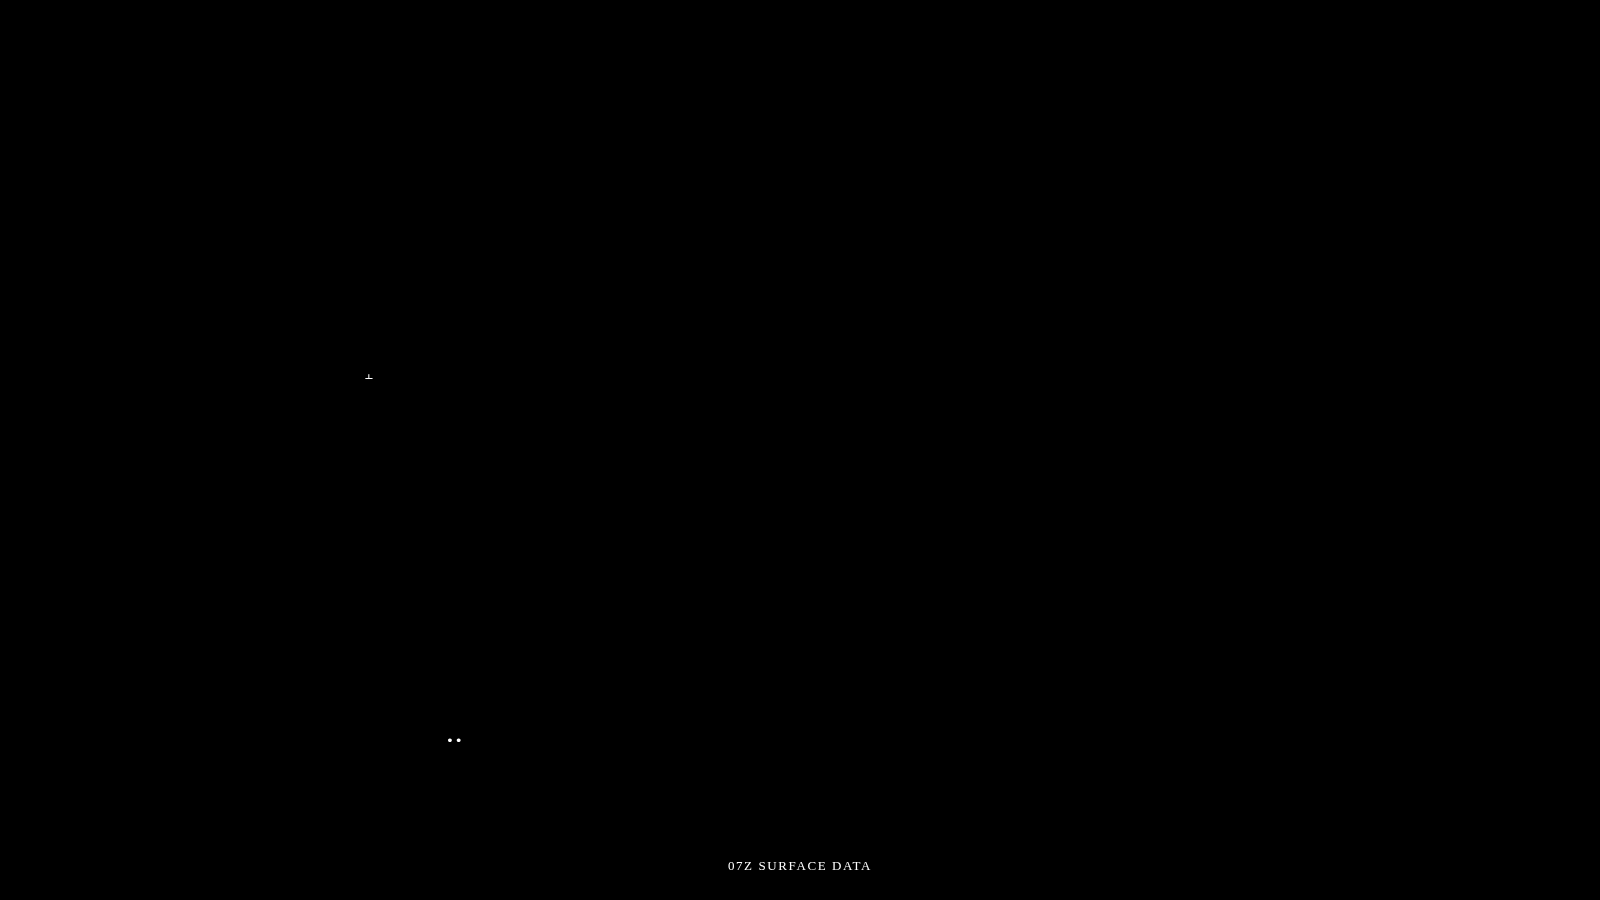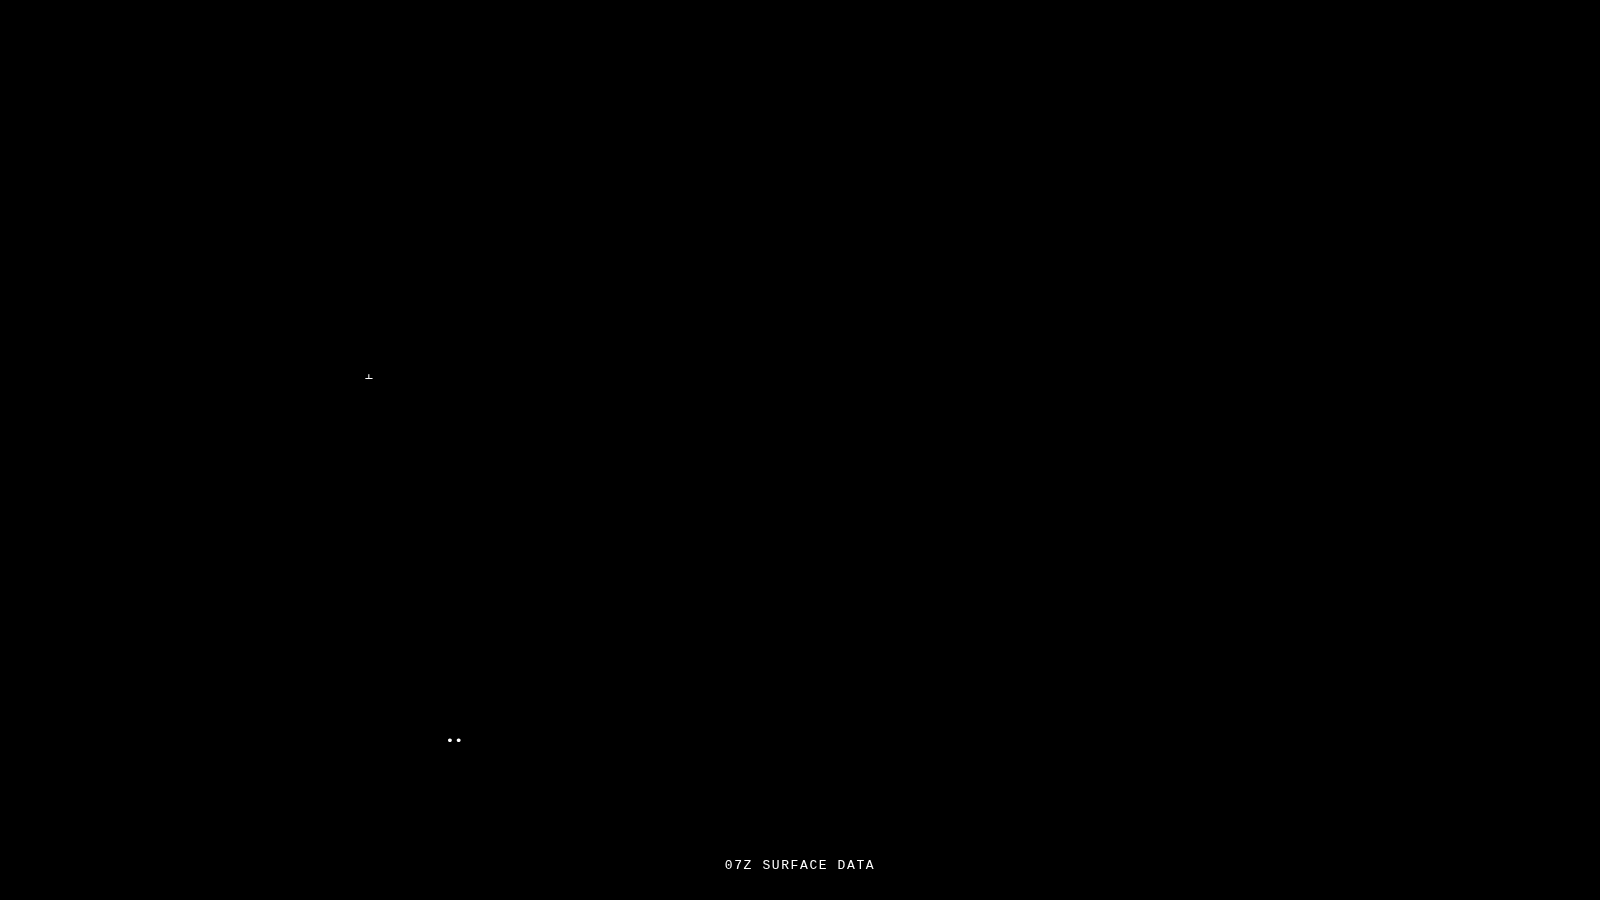--- a/index.html
+++ b/index.html
@@ -33,21 +33,21 @@
   .station-dots {
     font-size: 13px;
     letter-spacing: 1px;
   }
   #caption {
     position: absolute;
     left: 0;
     width: 1600px;
     text-align: center;
     color: #ffffff;
-    font-family: Liberation Mono, monospace;
+    font-family: Liberation Serif, serif;
     font-size: 13px;
     letter-spacing: 1.6px;
     white-space: pre;
   }
 </style>
 </head>
 <body>
 
 <div id="map-canvas">
 

